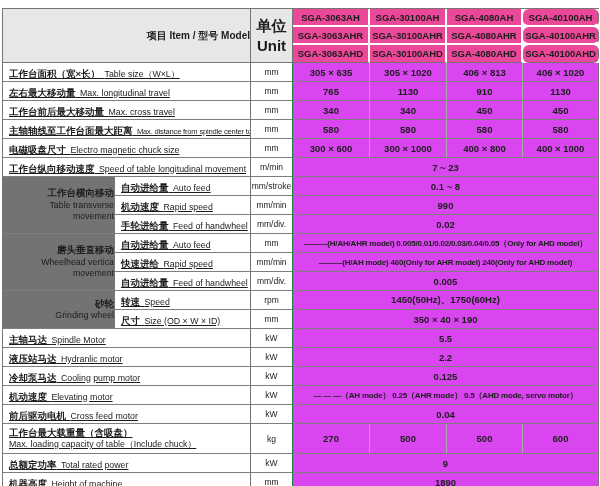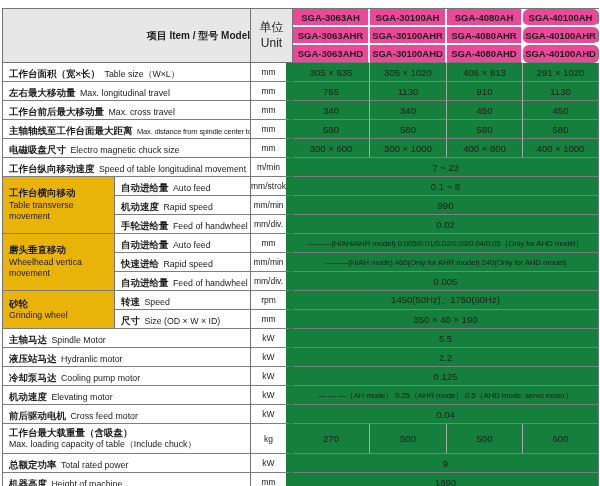--- a/index.html
+++ b/index.html
@@ -9,26 +9,26 @@
         border-top:1px solid #757575;border-left:1px solid #757575;}
   td,th{box-sizing:border-box;border-right:1px solid #a9a9a9;border-bottom:1px solid #7e7e7e;
         padding:0;margin:0;font-weight:normal;vertical-align:middle;overflow:hidden;white-space:nowrap;}
   
   th.hitem,th.hunit{background:#e7e7e7;border-right:1px solid #757575;border-bottom:1px solid #757575;}
   th.model{background:#ec4899;border-right:2px solid #ffffff;border-bottom:2px solid #ffffff;
            font-size:9.5px;font-weight:bold;height:18px;text-align:center;letter-spacing:0;}
   th.model.lastcol{border-right:1px solid #757575;border-radius:6px;}
   tr.hlast th.model{border-bottom:1px solid #757575;}
   .hitem{font-size:10px;font-weight:bold;text-align:right;}
-  .hunit{font-size:12px;font-weight:normal;text-align:center;line-height:1.35;}
+  .hunit{font-size:15px;font-weight:bold;text-align:center;line-height:1.35;}
   
-  td.lbl{text-align:left;padding-left:6px;border-right:1px solid #757575;background:#fff;}
-  td.sec{text-align:left;padding-left:6px;border-right:1px solid #757575;background:#eab308;line-height:1.25;}
-  td.unit{text-align:center;font-size:8.5px;border-right:7px solid #15803d;background:#fff;}
-  td.val{text-align:center;font-size:9.5px;font-weight:400;background:#15803d;height:15px;}
+  td.lbl{text-align:left;padding-left:6px;border-right:1px solid #757575;background:#fff;text-decoration:underline;}
+  td.sec{text-align:right;padding-left:6px;border-right:1px solid #757575;background:#737373;line-height:1.25;}
+  td.unit{text-align:center;font-size:8.5px;border-right:1px solid #15803d;background:#fff;}
+  td.val{text-align:center;font-size:9.5px;font-weight:700;background:#d946ef;height:15px;}
   td.val.lastcol{border-right:1px solid #757575;}
   td.span{border-right:1px solid #757575;}
   td.longtext{font-size:8px;letter-spacing:-0.2px;}
   tr.tall td{height:30px;}
   .cn{font-size:9.5px;font-weight:bold;}
   .en{font-size:8.8px;}
   .en.sm{font-size:7.6px;letter-spacing:-0.2px;}
   .block{display:block;line-height:1.3;}
 </style>
 </head>
@@ -70,21 +70,21 @@
     <th class="model">SGA-4080AHD</th>
     <th class="model lastcol">SGA-40100AHD</th>
   </tr>
 
   <tr>
     <td class="lbl" colspan="2"><span class="cn">工作台面积（宽×长）</span> <span class="en">Table size（W×L）</span></td>
     <td class="unit">mm</td>
     <td class="val">305 × 635</td>
     <td class="val">305 × 1020</td>
     <td class="val">406 × 813</td>
-    <td class="val lastcol">291 × 1020</td>
+    <td class="val lastcol">406 × 1020</td>
   </tr>
 
   <tr>
     <td class="lbl" colspan="2"><span class="cn">左右最大移动量</span> <span class="en">Max. longitudinal travel</span></td>
     <td class="unit">mm</td>
     <td class="val">765</td>
     <td class="val">1130</td>
     <td class="val">910</td>
     <td class="val lastcol">1130</td>
   </tr>

